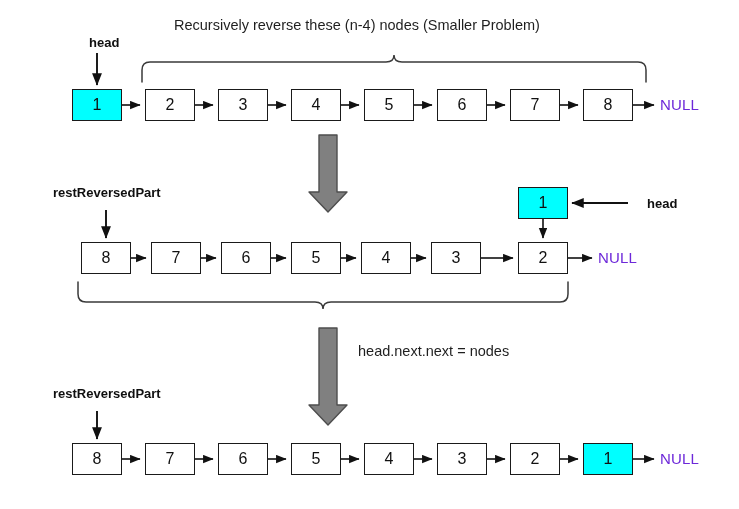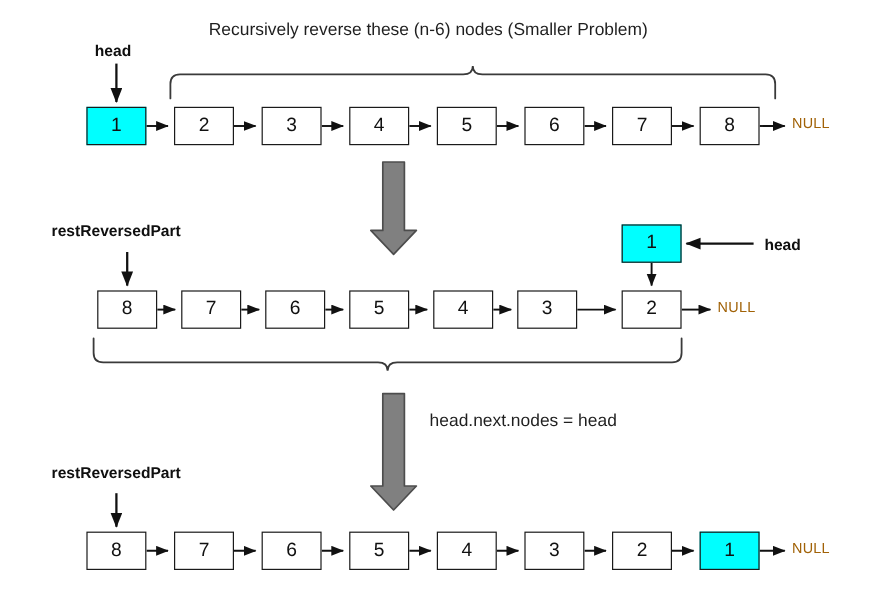--- a/index.html
+++ b/index.html
@@ -35,33 +35,34 @@
     font-size: 16px;
     line-height: 29px;
     text-align: center;
     font-family: "Liberation Sans", sans-serif;
   }
   .node.hl {
     background: #00ffff;
   }
   .null-label {
     position: absolute;
-    font-size: 12px;
-    color: #a16207;
+    font-size: 15px;
+    color: #6d28d9;
     letter-spacing: 0.2px;
     white-space: nowrap;
     font-family: "Liberation Sans", sans-serif;
   }
   .ptr-label {
     position: absolute;
     font-size: 13px;
     font-weight: bold;
     color: #0f0f0f;
     white-space: nowrap;
     font-family: "Liberation Sans", sans-serif;
+    margin-left: 10px;
   }
   .caption {
     position: absolute;
     font-size: 14.5px;
     color: #1f1f1f;
     white-space: nowrap;
     font-family: "Liberation Sans", sans-serif;
   }
   .code-note {
     position: absolute;
@@ -151,21 +152,21 @@
       <line x1="487" y1="459" x2="505" y2="459"></line>
       <line x1="560" y1="459" x2="578" y2="459"></line>
       <line x1="633" y1="459" x2="654" y2="459"></line>
     </g>
 
     <g>
       <line x1="97" y1="411" x2="97" y2="439" stroke="#111111" stroke-width="1.9" marker-end="url(#ah-down)"></line>
     </g>
   </svg>
 
-  <div class="caption" style="left:174px; top:17px;">Recursively reverse these (n-6) nodes (Smaller Problem)</div>
+  <div class="caption" style="left:174px; top:17px;">Recursively reverse these (n-4) nodes (Smaller Problem)</div>
 
   <div class="ptr-label" style="left:79px; top:35px;">head</div>
 
   <div class="node hl" style="left:72px; top:89px;">1</div>
   <div class="node" style="left:145px; top:89px;">2</div>
   <div class="node" style="left:218px; top:89px;">3</div>
   <div class="node" style="left:291px; top:89px;">4</div>
   <div class="node" style="left:364px; top:89px;">5</div>
   <div class="node" style="left:437px; top:89px;">6</div>
   <div class="node" style="left:510px; top:89px;">7</div>
@@ -183,21 +184,21 @@
   <div class="node" style="left:151px; top:242px;">7</div>
   <div class="node" style="left:221px; top:242px;">6</div>
   <div class="node" style="left:291px; top:242px;">5</div>
   <div class="node" style="left:361px; top:242px;">4</div>
   <div class="node" style="left:431px; top:242px;">3</div>
   <div class="node" style="left:518px; top:242px;">2</div>
 
   <div class="null-label" style="left:598px; top:249px;">NULL</div>
 
   <div class="code-note" style="left:358px; top:341px;">
-    <div>head.next.nodes = head</div>
+    <div>head.next.next = nodes</div>
   </div>
 
   <div class="ptr-label" style="left:43px; top:386px;">restReversedPart</div>
 
   <div class="node" style="left:72px; top:443px;">8</div>
   <div class="node" style="left:145px; top:443px;">7</div>
   <div class="node" style="left:218px; top:443px;">6</div>
   <div class="node" style="left:291px; top:443px;">5</div>
   <div class="node" style="left:364px; top:443px;">4</div>
   <div class="node" style="left:437px; top:443px;">3</div>

